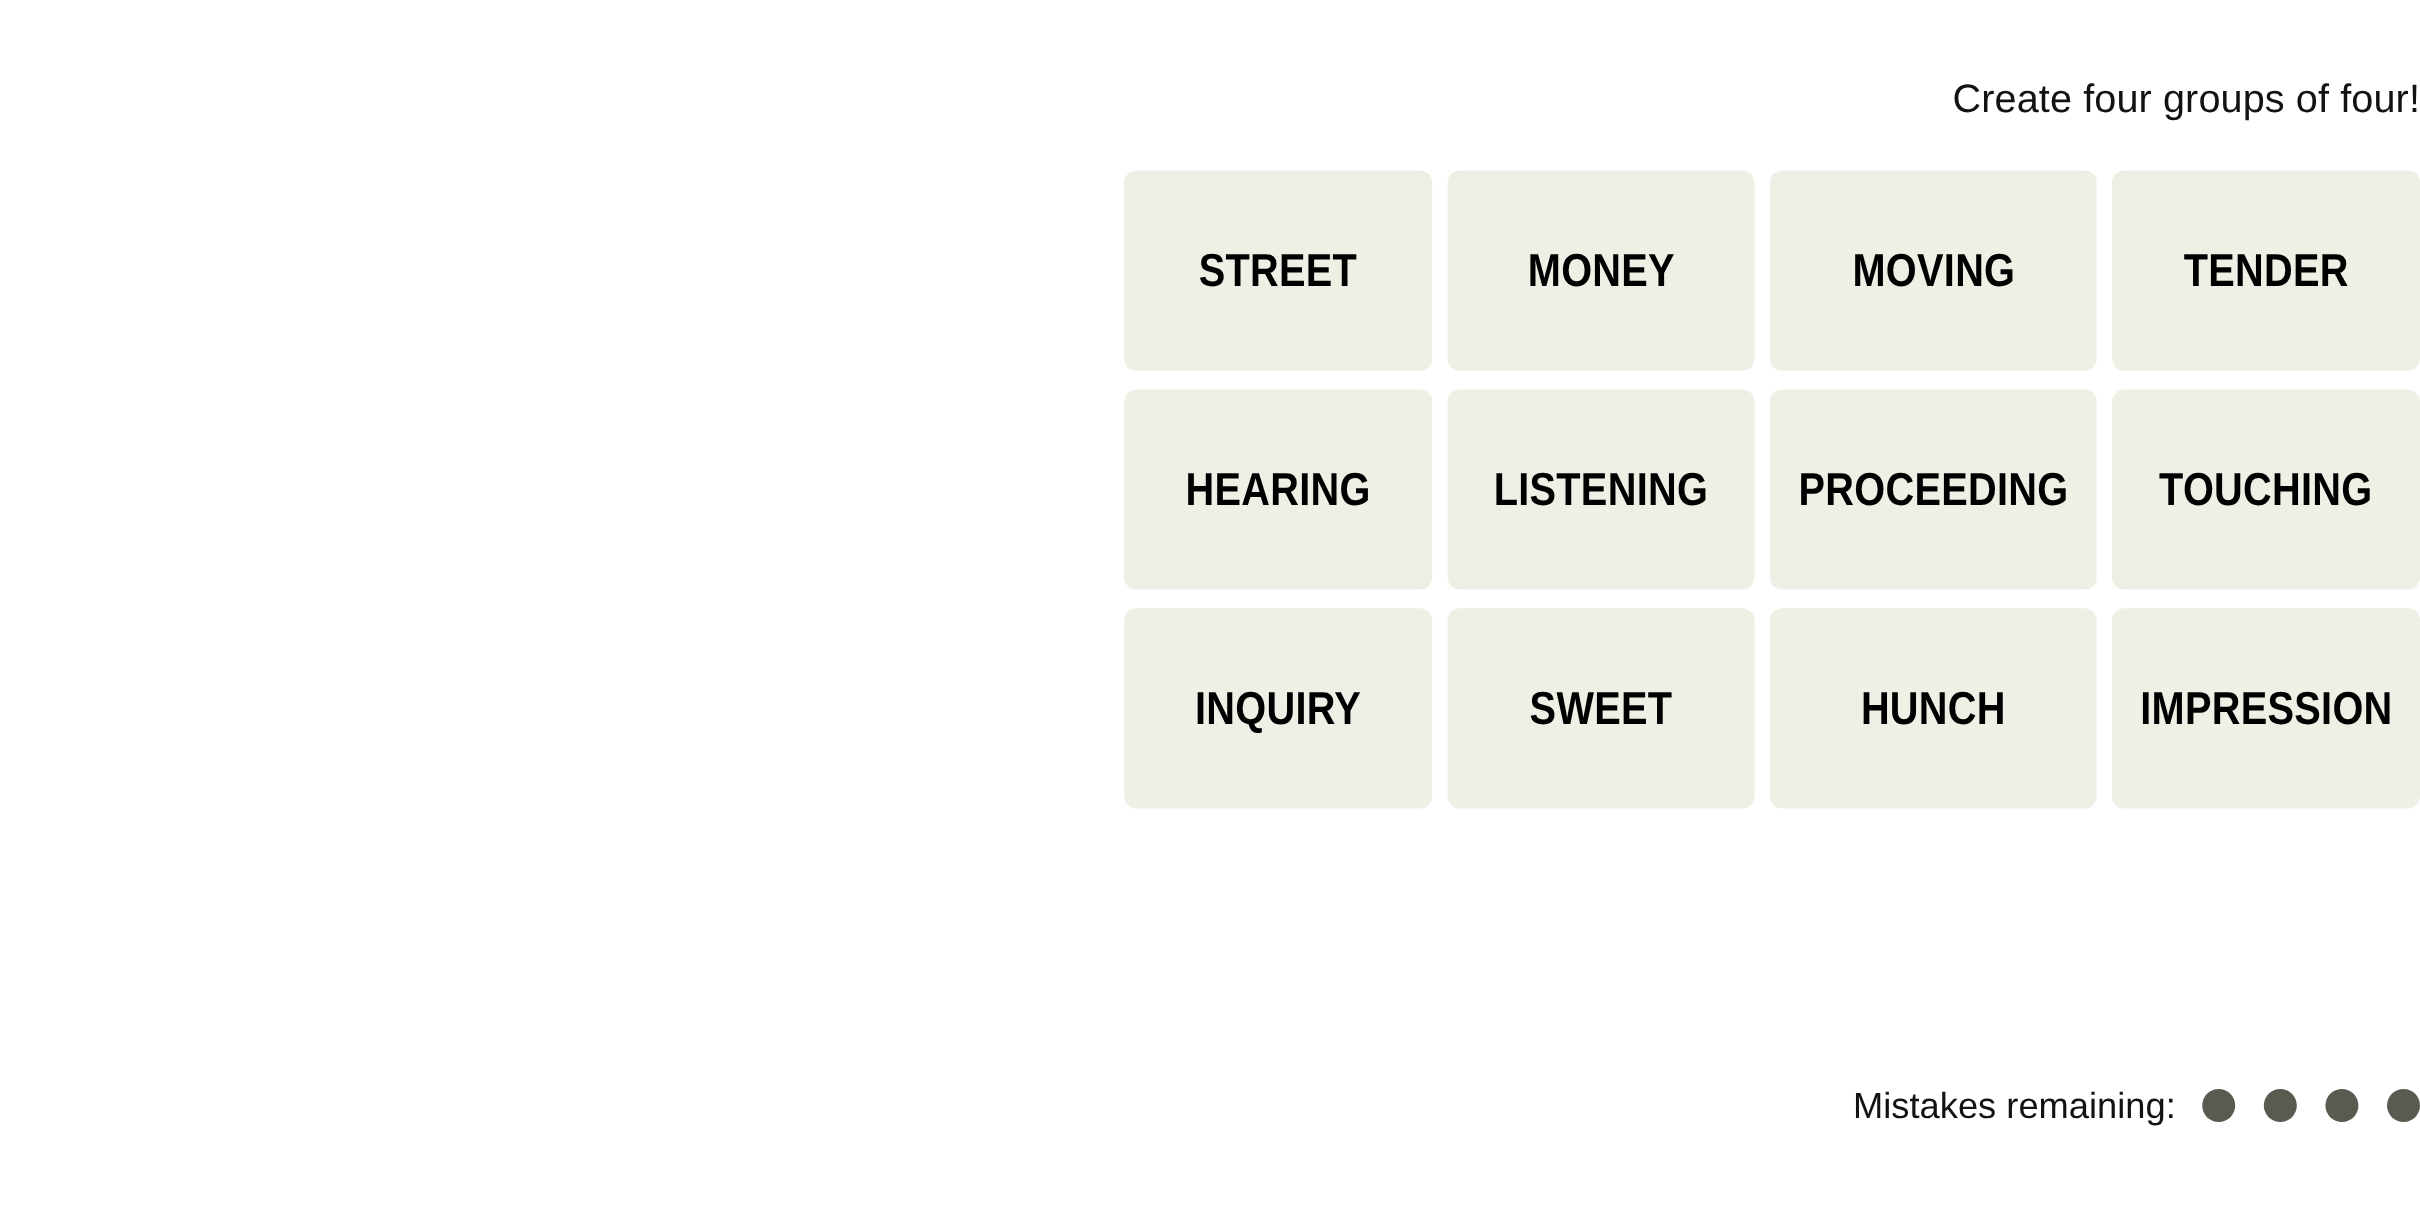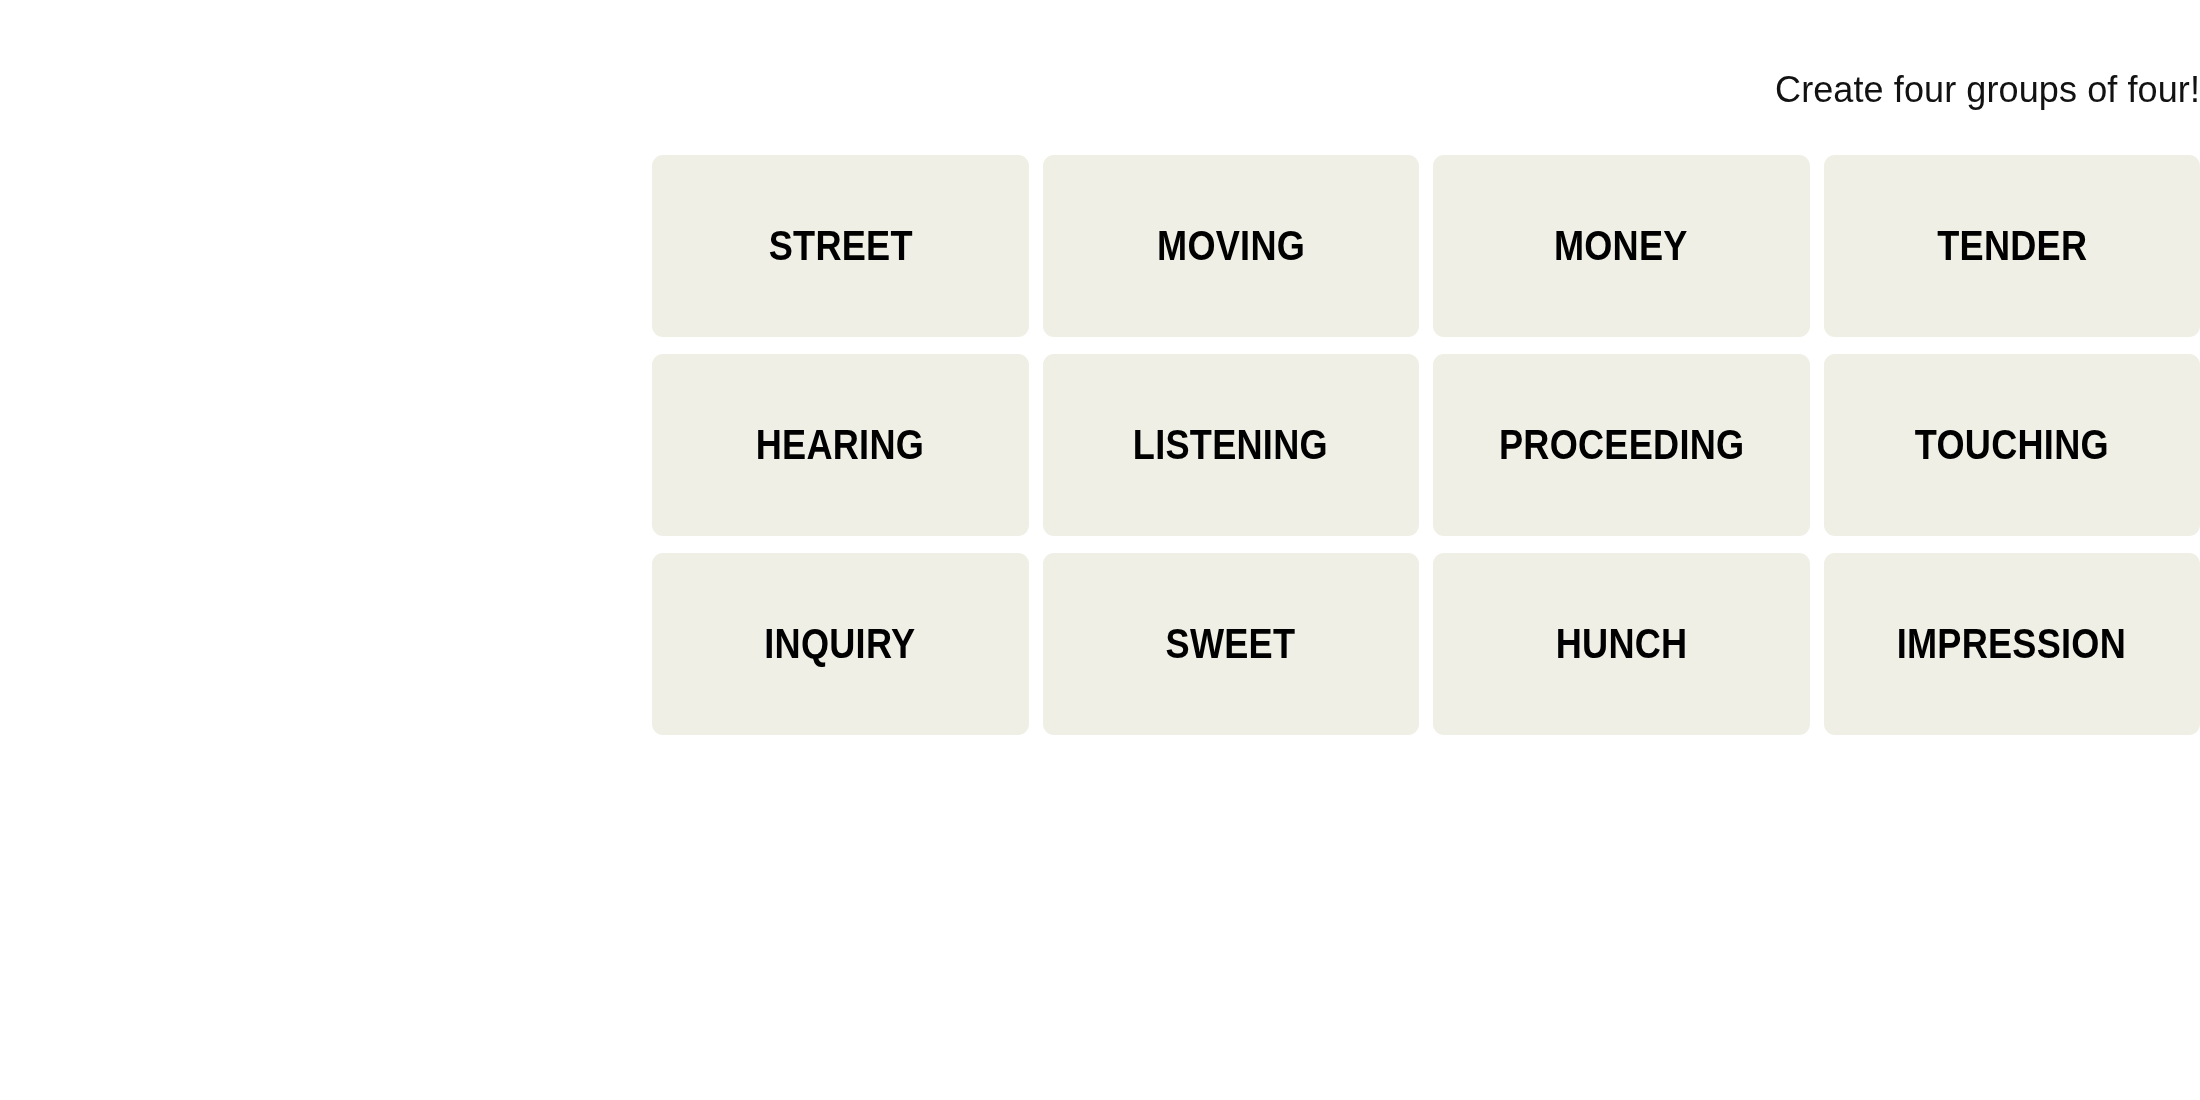--- a/index.html
+++ b/index.html
@@ -36,21 +36,21 @@
     letter-spacing: 0.1px;
     color: #121212;
     line-height: 1;
     text-align: center;
     user-select: none;
   }
 
   
   .board {
     margin-top: 47px;
-    width: 1548px;
+    width: 1178px;
     display: grid;
     grid-template-columns: repeat(4, 1fr);
     grid-template-rows: repeat(4, 182px);
     column-gap: 14px;
     row-gap: 17px;
   }
 
   .tile {
     background: #efefe6;
     border: none;
@@ -114,24 +114,24 @@
 <div id="game-root">
 
   <h1 class="title">Create four groups of four!</h1>
 
   <div class="board">
 
     <button class="tile">
       <span class="tile-label">STREET</span>
     </button>
     <button class="tile">
-      <span class="tile-label">MOVING</span>
+      <span class="tile-label">MONEY</span>
     </button>
     <button class="tile">
-      <span class="tile-label">MONEY</span>
+      <span class="tile-label">MOVING</span>
     </button>
 
     <button class="tile">
       <span class="tile-label">TENDER</span>
     </button>
     <button class="tile">
       <span class="tile-label">HEARING</span>
     </button>
     <button class="tile">
       <span class="tile-label">LISTENING</span>
@@ -152,14 +152,23 @@
     </button>
     <button class="tile">
       <span class="tile-label">HUNCH</span>
     </button>
     <button class="tile">
       <span class="tile-label">IMPRESSION</span>
     </button>
 
   </div>
 
+  <div class="mistakes">
+    <span class="mistakes-label">Mistakes remaining:</span>
+    <div class="dots">
+      <span class="dot"></span>
+      <span class="dot"></span>
+      <span class="dot"></span>
+      <span class="dot"></span>
+    </div>
+  </div>
 
 </div>
 
 </body></html>

